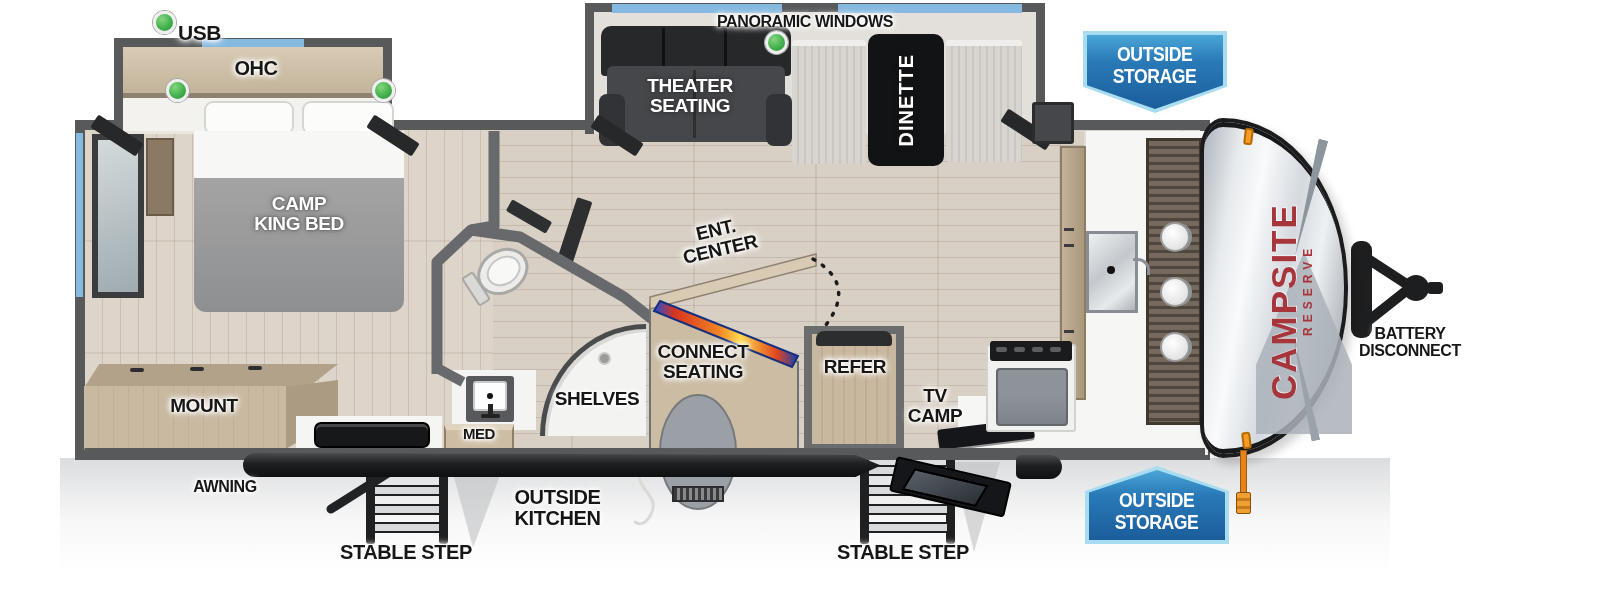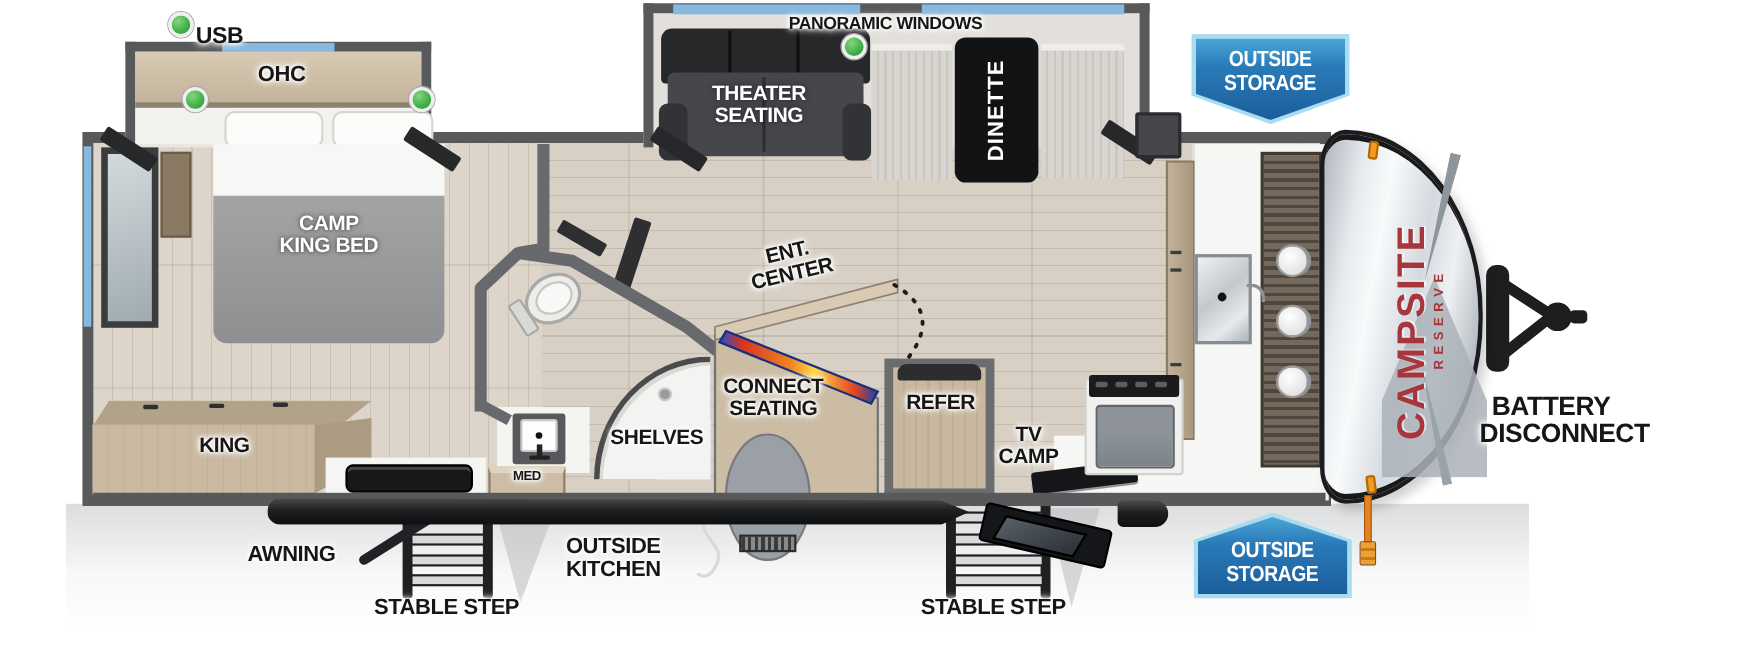--- a/index.html
+++ b/index.html
@@ -293,28 +293,28 @@
   </div>
   <div class="lbl" style="left:648px;top:342px;width:110px;font-size:19px;">
     <span>CONNECT</span>
     <span>SEATING</span>
   </div>
   <div class="lbl" style="left:810px;top:357px;width:90px;font-size:19px;">REFER</div>
   <div class="lbl" style="left:895px;top:386px;width:80px;font-size:19px;">
     <span>TV</span>
     <span>CAMP</span>
   </div>
-  <div class="lbl" style="left:164px;top:396px;width:80px;font-size:19px;">KING</div>
+  <div class="lbl" style="left:164px;top:396px;width:80px;font-size:19px;">MOUNT</div>
   <div class="lbl" style="left:552px;top:389px;width:90px;font-size:19px;">SHELVES</div>
-  <div class="lbl" style="left:450px;top:426px;width:58px;font-size:12px;">MED</div>
-  <div class="lbl" style="left:180px;top:494px;width:90px;font-size:20px;margin-left:40px;">AWNING</div>
+  <div class="lbl" style="left:450px;top:426px;width:58px;font-size:15px;">MED</div>
+  <div class="lbl" style="left:180px;top:479px;width:90px;font-size:16px;">AWNING</div>
   <div class="lbl" style="left:340px;top:542px;width:130px;font-size:20px;">STABLE STEP</div>
   <div class="lbl" style="left:837px;top:542px;width:130px;font-size:20px;">STABLE STEP</div>
   <div class="lbl" style="left:505px;top:487px;width:105px;font-size:20px;">
     <span>OUTSIDE</span>
     <span>KITCHEN</span>
   </div>
-  <div class="lbl" style="left:1345px;top:358px;width:130px;font-size:24px;">
+  <div class="lbl" style="left:1345px;top:326px;width:130px;font-size:16px;">
     <span>BATTERY</span>
     <span>DISCONNECT</span>
   </div>
 
 </div>
 
 </body></html>

